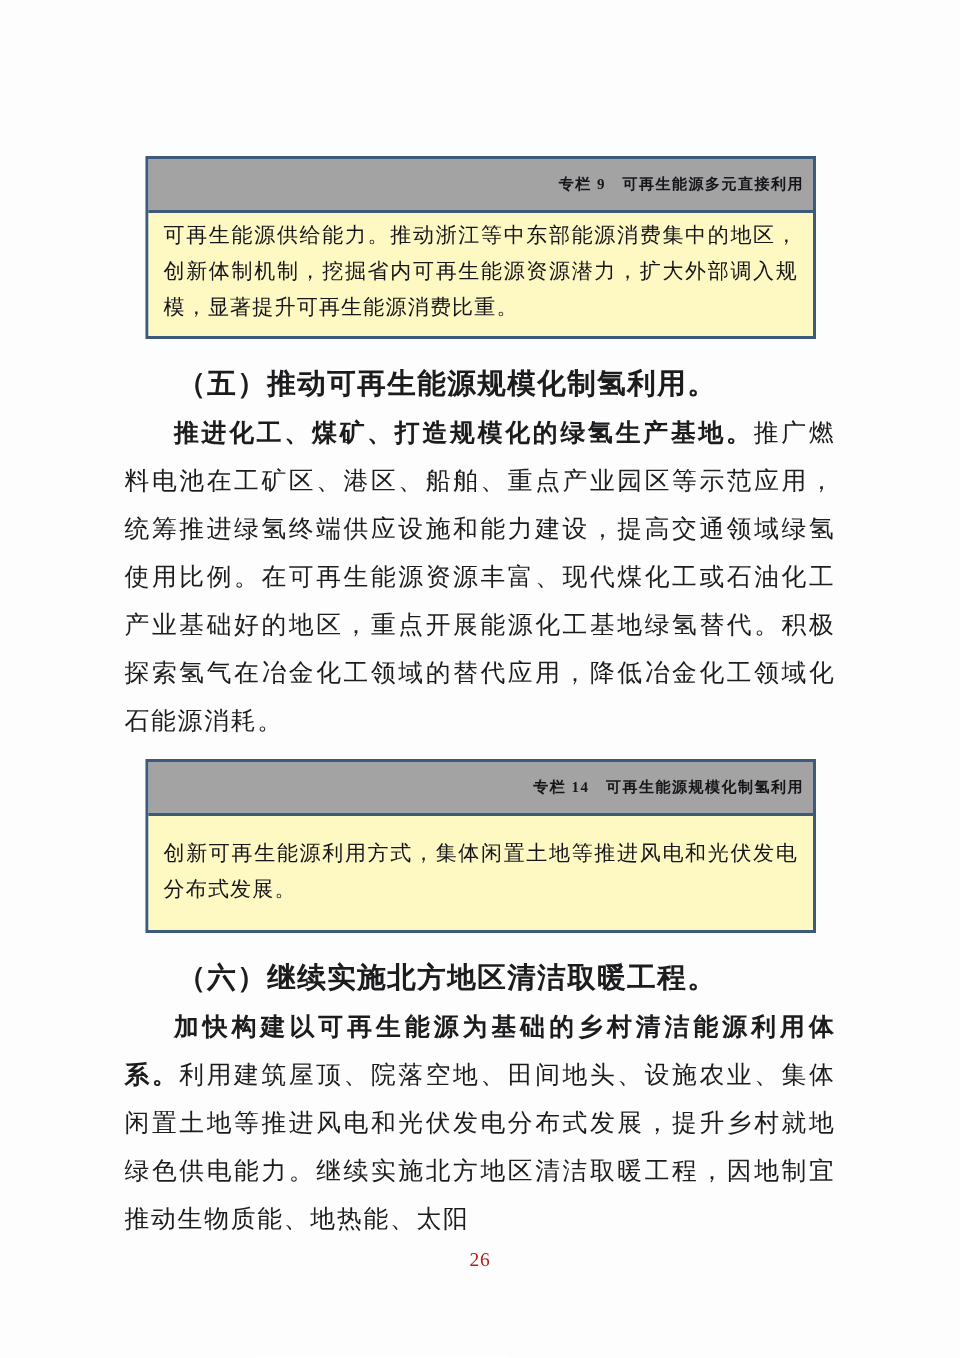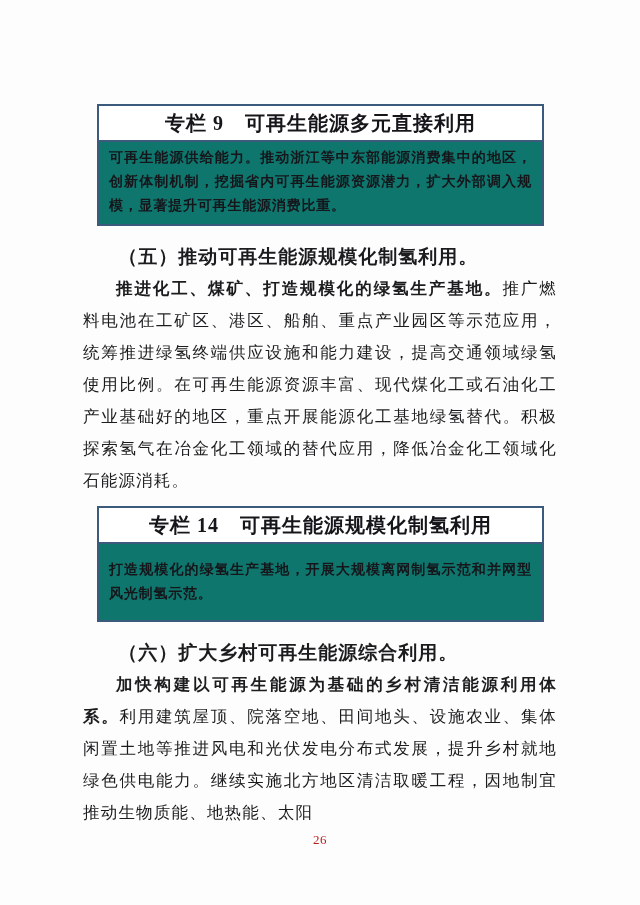--- a/index.html
+++ b/index.html
@@ -22,40 +22,39 @@
     left: 83px;
     width: 474px;
   }
   
   .column-box {
     margin: 0 13px 0 14px;
     border: 2px solid #3c5a7c;
     background: #dde9f5;
   }
   .column-box-header {
-    background: #ffffff;
+    background: #a3a3a3;
     border-bottom: 2px solid #3c5a7c;
-    text-align: center;
+    text-align: right;
     font-weight: bold;
-    font-size: 20px;
+    font-size: 10px;
     line-height: 21px;
     padding: 7px 6px 6px 6px;
     letter-spacing: 1px;
     color: #15151a;
   }
   .column-box-body {
-    background: #0f766e;
+    background: #fef9c3;
     font-size: 14px;
     line-height: 24px;
     padding: 4px 10px 6px 10px;
     letter-spacing: 0.8px;
     text-align: justify;
     text-justify: inter-character;
     color: #15151a;
-    font-weight: bold;
   }
   
   .section-heading {
     font-weight: bold;
     font-size: 19px;
     line-height: 32px;
     text-indent: 1.85em;
     margin: 0;
     letter-spacing: 1px;
   }
@@ -96,23 +95,23 @@
       <div class="column-box-body">可再生能源供给能力。推动浙江等中东部能源消费集中的地区，创新体制机制，挖掘省内可再生能源资源潜力，扩大外部调入规模，显著提升可再生能源消费比重。</div>
     </div>
 
     <p class="section-heading mt-heading">（五）推动可再生能源规模化制氢利用。</p>
 
 
     <p class="para"><span class="lead">推进化工、煤矿、打造规模化的绿氢生产基地。</span><span>推广燃料电池在工矿区、港区、船舶、重点产业园区等示范应用，统筹推进绿氢终端供应设施和能力建设，提高交通领域绿氢使用比例。在可再生能源资源丰富、现代煤化工或石油化工产业基础好的地区，重点开展能源化工基地绿氢替代。积极探索氢气在冶金化工领域的替代应用，降低冶金化工领域化石能源消耗。</span></p>
 
     <div class="column-box mt-box">
       <div class="column-box-header">专栏 14　可再生能源规模化制氢利用</div>
-      <div class="column-box-body" style="padding: 14px 10px;">打造规模化的绿氢生产基地，开展大规模离网制氢示范和并网型风光制氢示范。</div>
+      <div class="column-box-body" style="padding: 14px 10px;">创新可再生能源利用方式，集体闲置土地等推进风电和光伏发电分布式发展。</div>
     </div>
 
-    <p class="section-heading mt-heading">（六）扩大乡村可再生能源综合利用。</p>
+    <p class="section-heading mt-heading">（六）继续实施北方地区清洁取暖工程。</p>
 
     <p class="para"><span class="lead">加快构建以可再生能源为基础的乡村清洁能源利用体系。</span><span>利用建筑屋顶、院落空地、田间地头、设施农业、集体闲置土地等推进风电和光伏发电分布式发展，提升乡村就地绿色供电能力。继续实施北方地区清洁取暖工程，因地制宜推动生物质能、地热能、太阳</span></p>
 
   </div>
 
   <div class="page-number">26</div>
 </div>
 
 </body></html>

